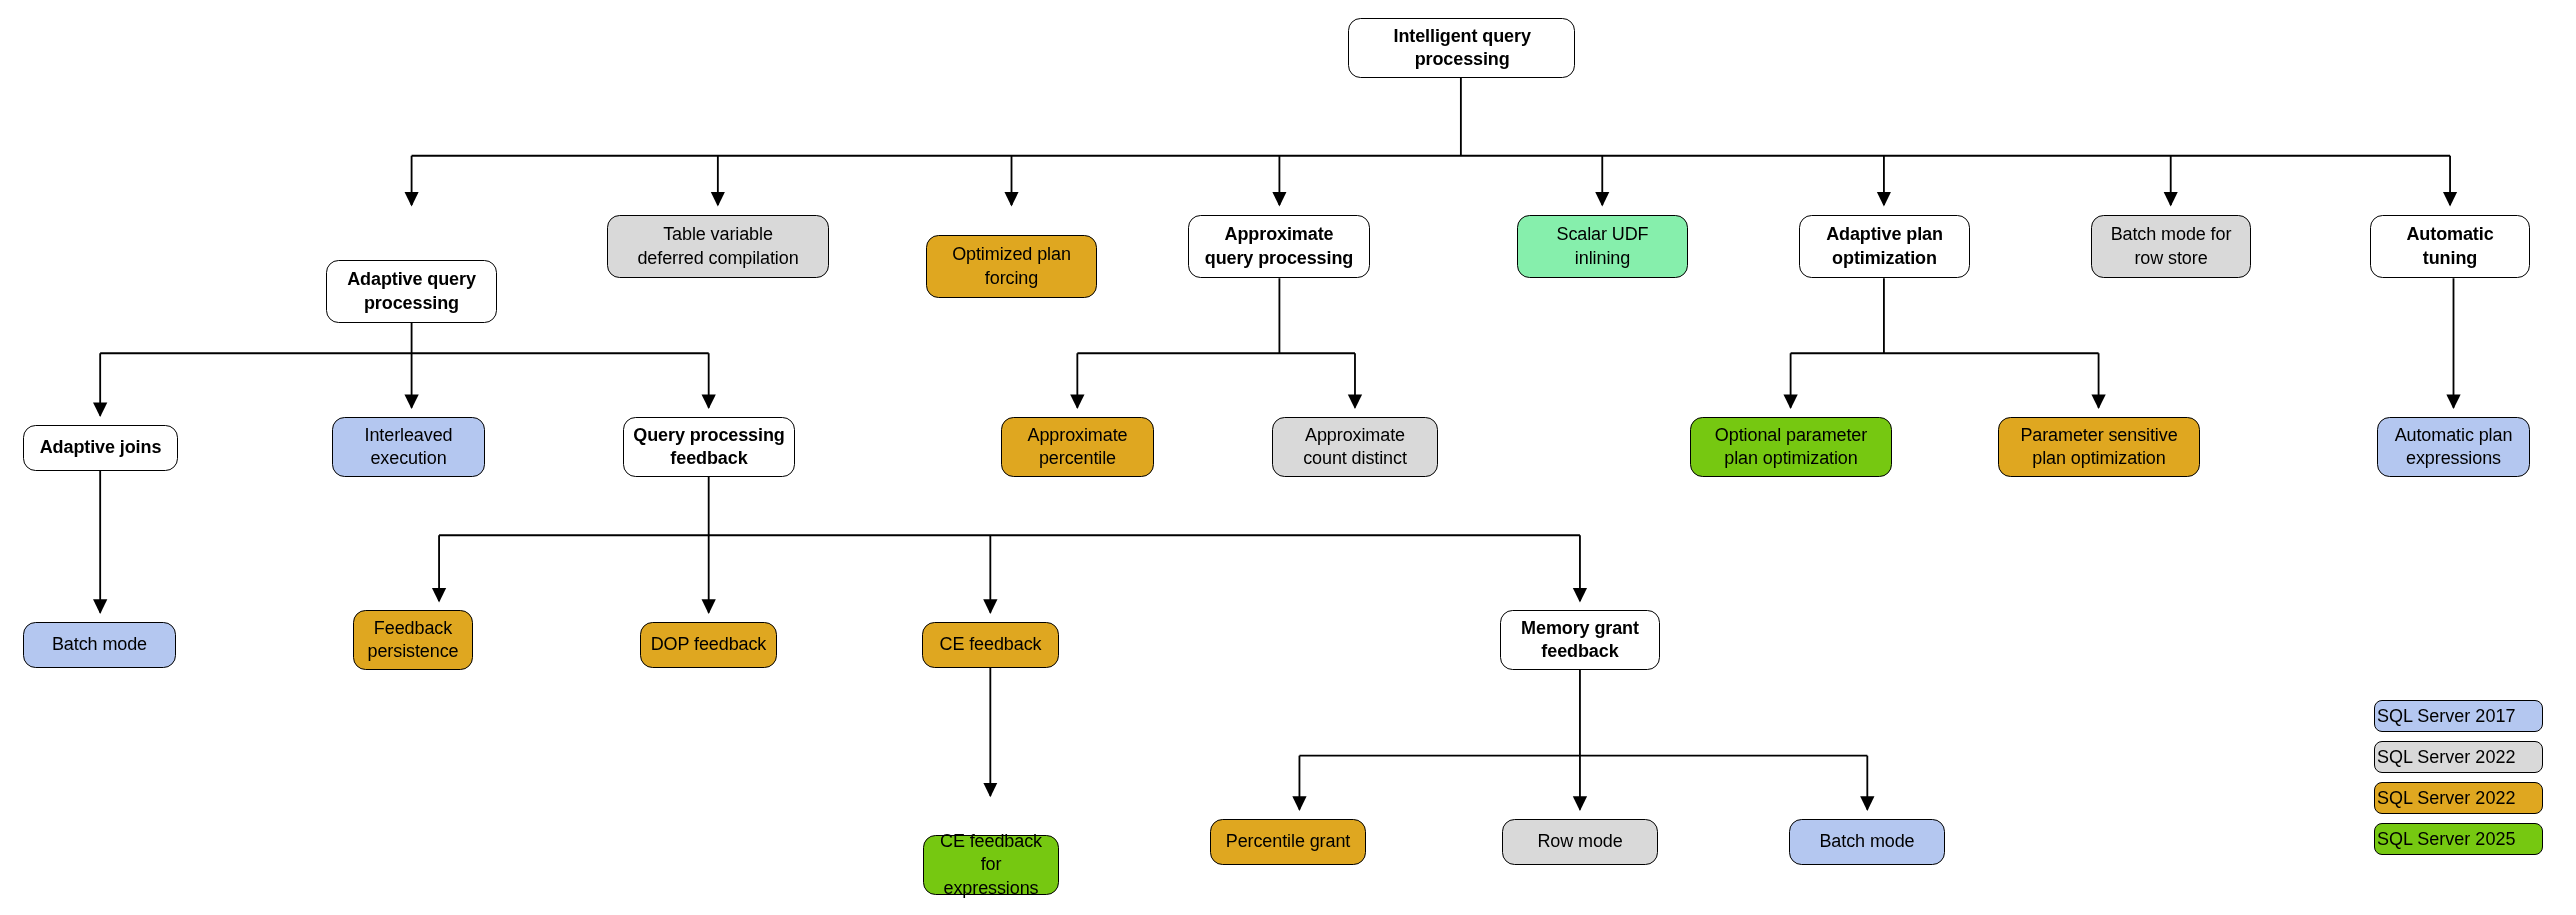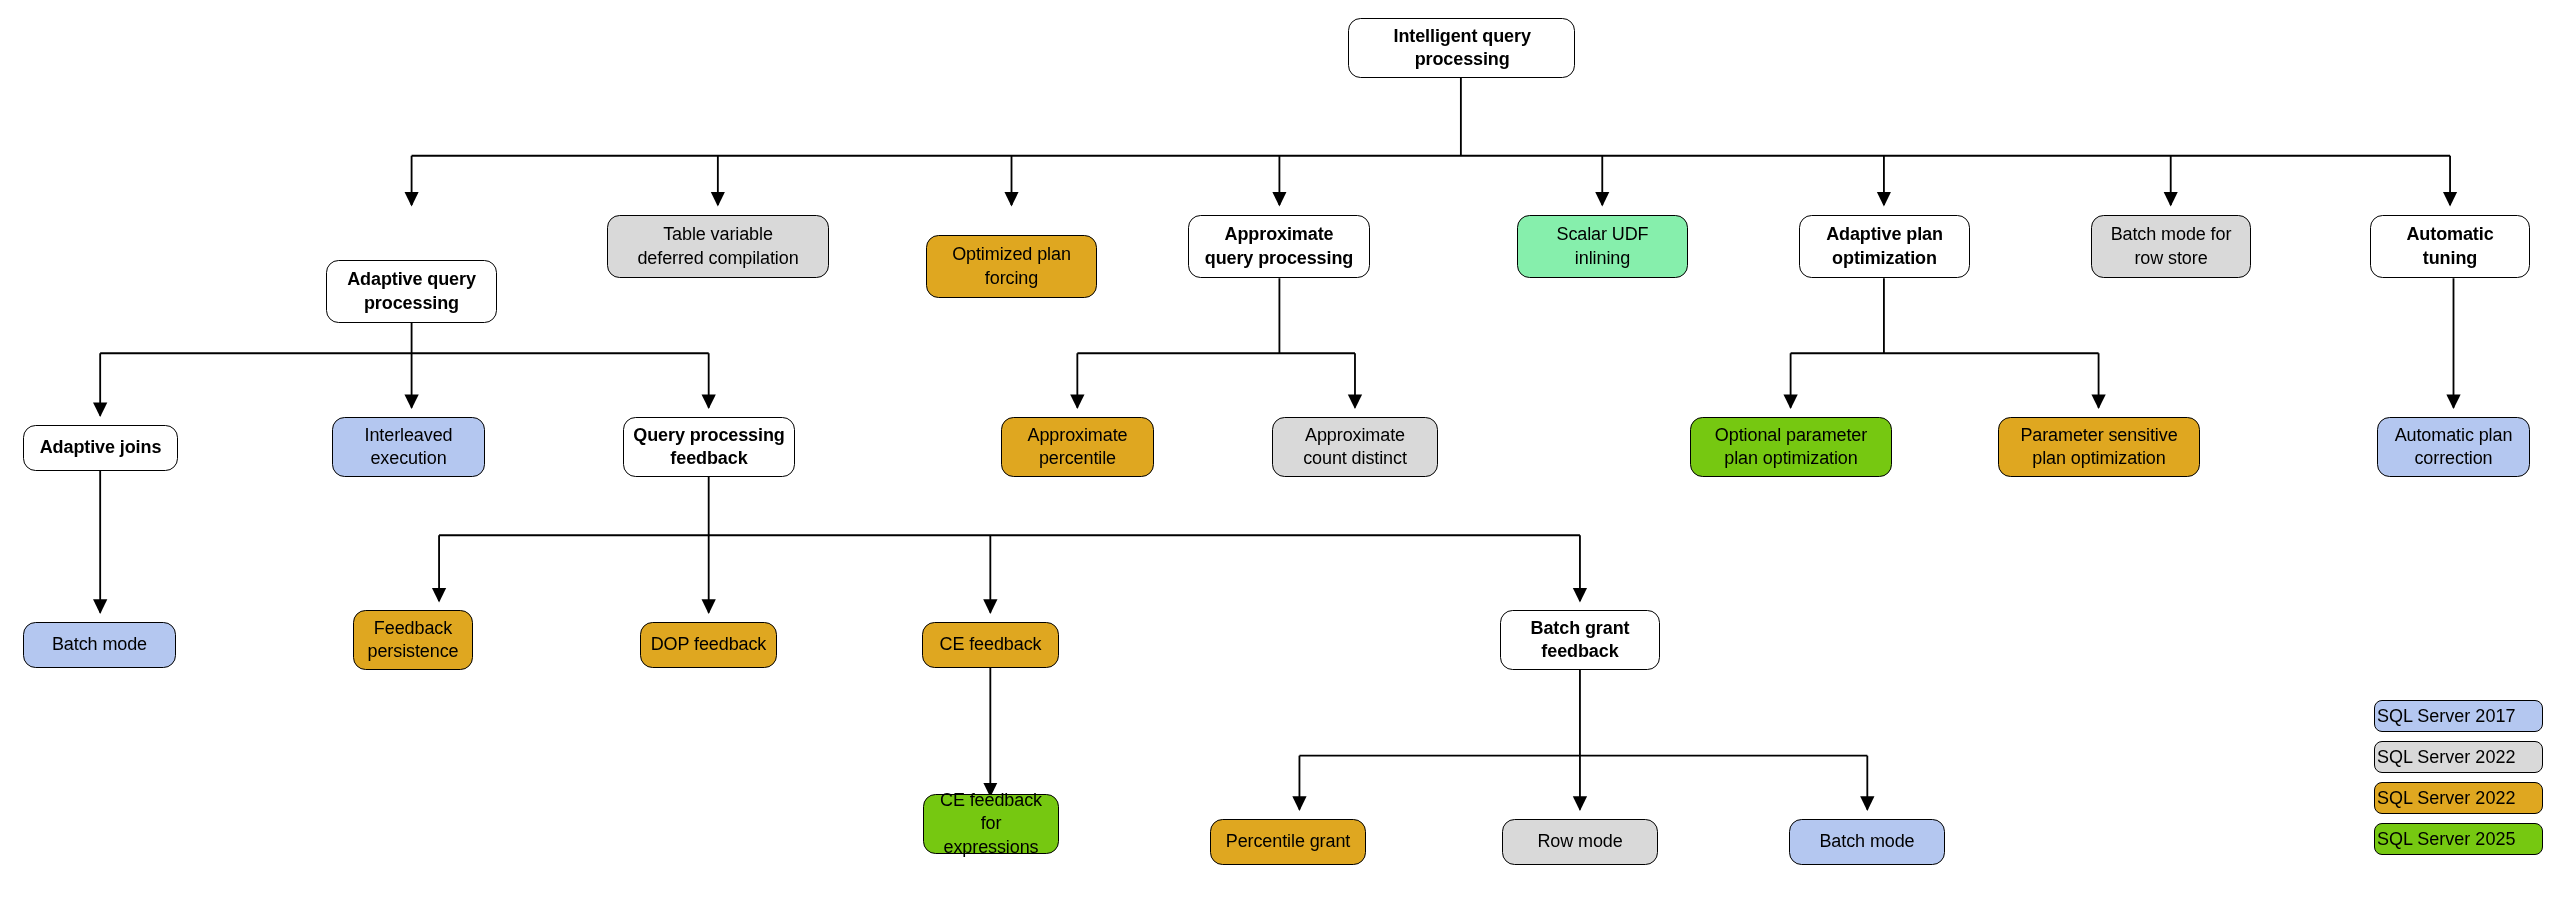--- a/index.html
+++ b/index.html
@@ -158,40 +158,40 @@
       <div class="node" style="left: 1690px; top: 417px; width: 202px; height: 60px; background: rgb(118, 200, 17);">
         <span class="lbl">Optional parameter
 plan optimization</span>
       </div>
       <div class="node" style="left: 1998px; top: 417px; width: 202px; height: 60px; background: rgb(223, 167, 32);">
         <span class="lbl">Parameter sensitive
 plan optimization</span>
       </div>
       <div class="node" style="left: 2377px; top: 417px; width: 153px; height: 60px; background: rgb(180, 199, 240);">
         <span class="lbl">Automatic plan
-correction</span>
+expressions</span>
       </div>
       <div class="node" style="left: 23px; top: 622px; width: 153px; height: 46px; background: rgb(180, 199, 240);">
         <span class="lbl">Batch mode</span>
       </div>
       <div class="node" style="left: 353px; top: 610px; width: 120px; height: 60px; background: rgb(223, 167, 32);">
         <span class="lbl">Feedback
 persistence</span>
       </div>
       <div class="node" style="left: 640px; top: 622px; width: 137px; height: 46px; background: rgb(223, 167, 32);">
         <span class="lbl">DOP feedback</span>
       </div>
       <div class="node" style="left: 922px; top: 622px; width: 137px; height: 46px; background: rgb(223, 167, 32);">
         <span class="lbl">CE feedback</span>
       </div>
       <div class="node bold" style="left: 1500px; top: 610px; width: 160px; height: 60px; background: rgb(255, 255, 255);">
-        <span class="lbl">Batch grant
+        <span class="lbl">Memory grant
 feedback</span>
       </div>
-      <div class="node" style="left: 923px; top: 794px; width: 136px; height: 60px; background: rgb(118, 200, 17);">
+      <div class="node" style="left: 923px; top: 835px; width: 136px; height: 60px; background: rgb(118, 200, 17);">
         <span class="lbl">CE feedback for
 expressions</span>
       </div>
       <div class="node" style="left: 1210px; top: 819px; width: 156px; height: 46px; background: rgb(223, 167, 32);">
         <span class="lbl">Percentile grant</span>
       </div>
       <div class="node" style="left: 1502px; top: 819px; width: 156px; height: 46px; background: rgb(217, 217, 217);">
         <span class="lbl">Row mode</span>
       </div>
       <div class="node" style="left: 1789px; top: 819px; width: 156px; height: 46px; background: rgb(180, 199, 240);">

